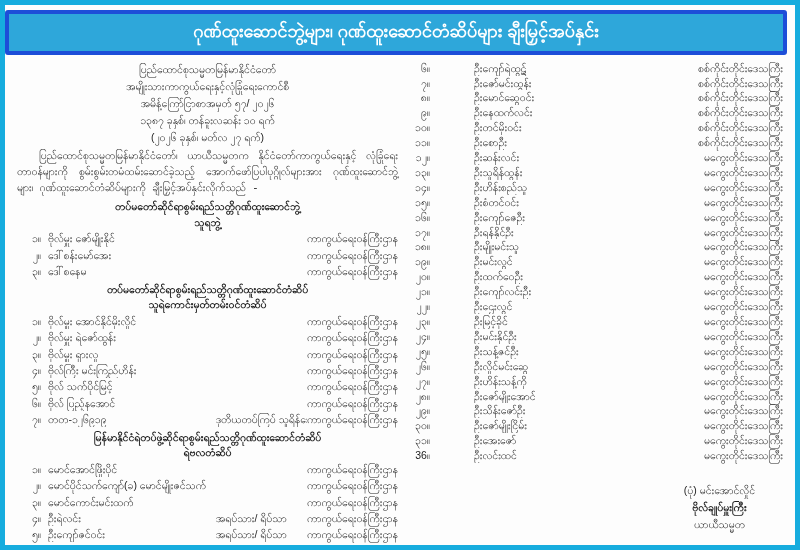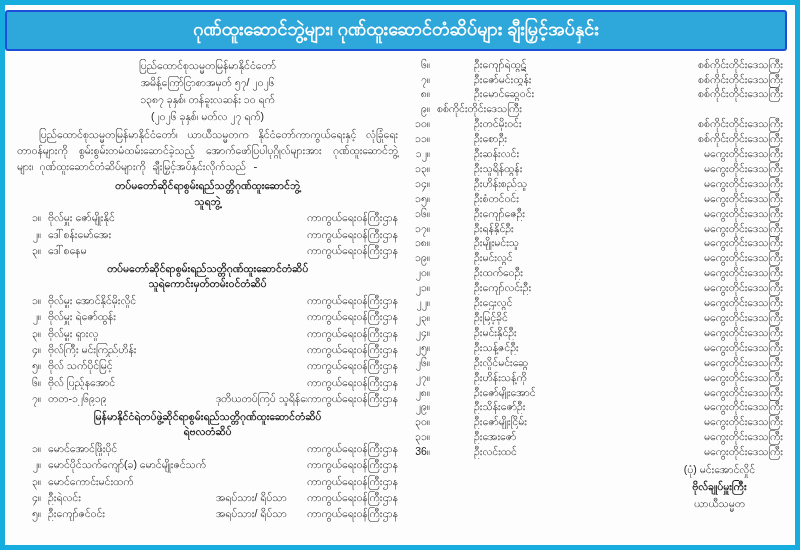--- a/index.html
+++ b/index.html
@@ -9,21 +9,21 @@
     box-sizing:border-box;
     background:#fdfdfd;
     border:5px solid #16ACDE;
     font-family:"Liberation Sans", sans-serif;
     color:#1c1c1c;
     overflow:hidden;
   }
   .banner{
     margin:5px 8px 4px 0;
     background:#2EA7DA;
-    border:2px solid #1d4ed8;
+    border:4px solid #1d4ed8;
     border-radius:3px;
     color:#ffffff;
     text-align:center;
     font-weight:bold;
     font-size:18px;
     line-height:1.7;
     padding:2px 0 4px 0;
   }
   .columns{
     display:flex;
@@ -74,20 +74,21 @@
   <div class="banner">
     <span>ဂုဏ်ထူးဆောင်ဘွဲ့များ၊ ဂုဏ်ထူးဆောင်တံဆိပ်များ ချီးမြှင့်အပ်နှင်း</span>
   </div>
 
   <div class="columns">
 
     <div class="col left">
 
       <div class="doc-head">
         <div>ပြည်ထောင်စုသမ္မတမြန်မာနိုင်ငံတော်</div>
+        <div>အမျိုးသားကာကွယ်ရေးနှင့်လုံခြုံရေးကောင်စီ</div>
         <div>အမိန့်ကြော်ငြာစာအမှတ် ၅၇/ ၂၀၂၆</div>
         <div>၁၃၈၇ ခုနှစ်၊ တန်ခူးလဆန်း ၁၀ ရက်</div>
         <div>(၂၀၂၆ ခုနှစ်၊ မတ်လ ၂၇ ရက်)</div>
       </div>
 
       <div class="intro"><span class="indent"></span><span>ပြည်ထောင်စုသမ္မတမြန်မာနိုင်ငံတော်၊ ယာယီသမ္မတက နိုင်ငံတော်ကာကွယ်ရေးနှင့် လုံခြုံရေး တာဝန်များကို စွမ်းစွမ်းတမံထမ်းဆောင်ခဲ့သည့် အောက်ဖော်ပြပါပုဂ္ဂိုလ်များအား ဂုဏ်ထူးဆောင်ဘွဲ့များ၊ ဂုဏ်ထူးဆောင်တံဆိပ်များကို ချီးမြှင့်အပ်နှင်းလိုက်သည် -</span></div>
 
       <div class="sec-heading">တပ်မတော်ဆိုင်ရာစွမ်းရည်သတ္တိဂုဏ်ထူးဆောင်ဘွဲ့</div>
       <div class="sec-sub">သူရဘွဲ့</div>
       <div class="list">
@@ -227,20 +228,21 @@
           </div>
 
           <div class="row">
             <span class="no">၈။</span>
             <span class="name">ဦးမောင်ဆွေဝင်း</span>
             <span class="org">စစ်ကိုင်းတိုင်းဒေသကြီး</span>
           </div>
 
           <div class="row">
             <span class="no">၉။</span>
+            <span class="name">ဦးနေထက်လင်း</span>
             <span class="org">စစ်ကိုင်းတိုင်းဒေသကြီး</span>
           </div>
 
           <div class="row">
             <span class="no">၁၀။</span>
             <span class="name">ဦးတင်မိုးဝင်း</span>
             <span class="org">စစ်ကိုင်းတိုင်းဒေသကြီး</span>
           </div>
 
           <div class="row">

